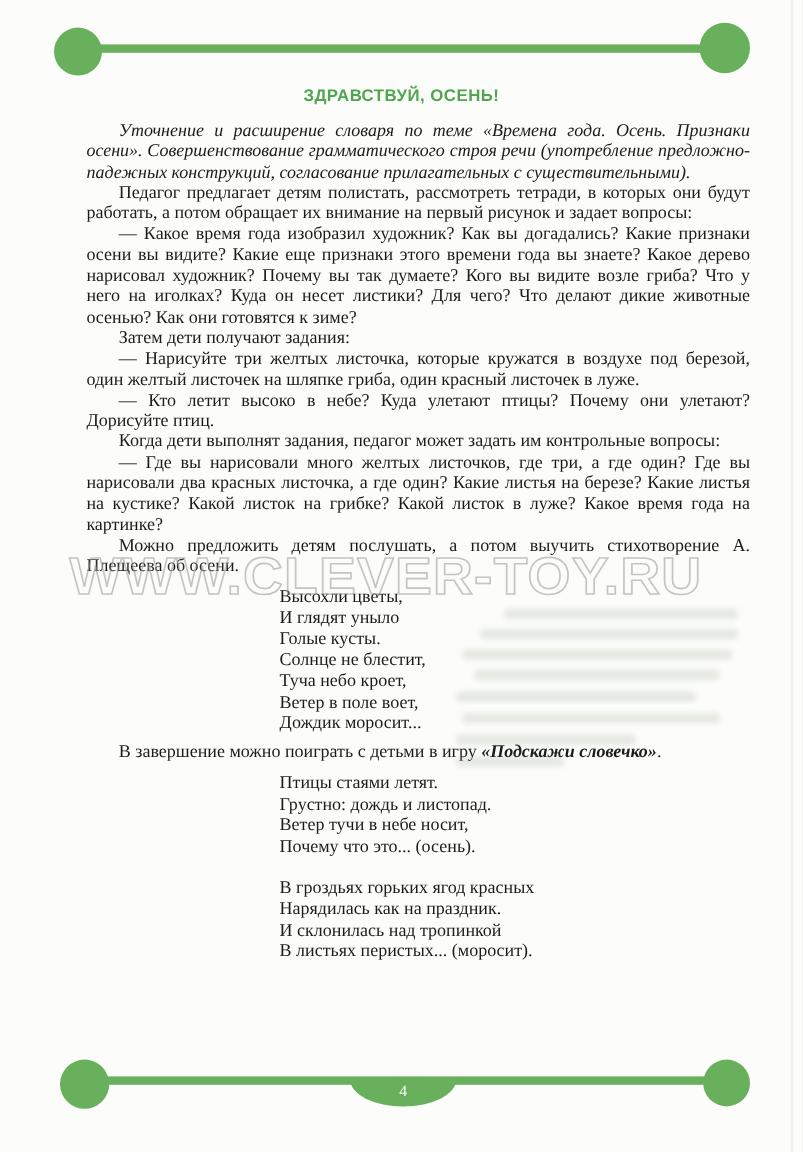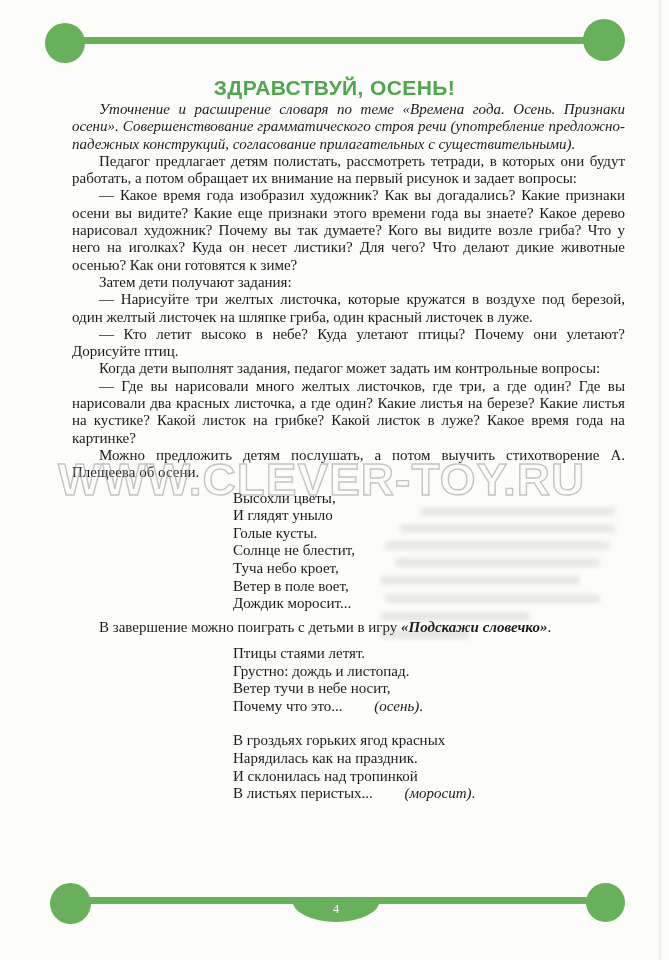--- a/index.html
+++ b/index.html
@@ -24,41 +24,41 @@
   .page-num{
     position:absolute;left:0;right:0;top:2px;
     color:#ffffff;font-size:13px;line-height:14px;
     font-family:"Liberation Serif",serif;text-align:center;
   }
   
   .title{
     position:absolute;left:0;top:62px;width:100%;
     text-align:center;
     font-family:"Liberation Sans", sans-serif;
-    font-weight:700;font-size:21px;letter-spacing:.4px;
+    font-weight:700;font-size:14px;letter-spacing:.4px;
     color:#4fa64f;
   }
   
   .content{
     position:absolute;left:72px;top:101px;width:553px;
     font-size:15px;line-height:17.3px;
   }
   .content p{
     margin:0;text-indent:27px;text-align:justify;
     hyphens:auto;-webkit-hyphens:auto;
   }
   .intro{font-style:italic;}
   .poem{margin-left:161px;line-height:17.6px;}
   .poem-line{white-space:nowrap;}
   .poem-1{margin-top:8px;}
   .game-line{margin-top:6px !important;}
   .game-highlight{font-weight:700;font-style:italic;}
   .poem-2{margin-top:9px;}
   .poem-3{margin-top:17px;}
-  .answer{font-style:italic;margin-left:28px;}
+  .answer{}
   
   .watermark{
     position:absolute;left:58px;top:452px;width:604px;
     font-family:"Liberation Sans", sans-serif;
     font-weight:700;font-size:46px;line-height:56px;
     letter-spacing:1px;
     color:rgba(175,175,175,0.30);
     -webkit-text-stroke:1.4px rgba(150,150,150,0.55);
     -webkit-text-fill-color:rgba(255,255,255,0.08);
     transform:scaleY(0.95);

